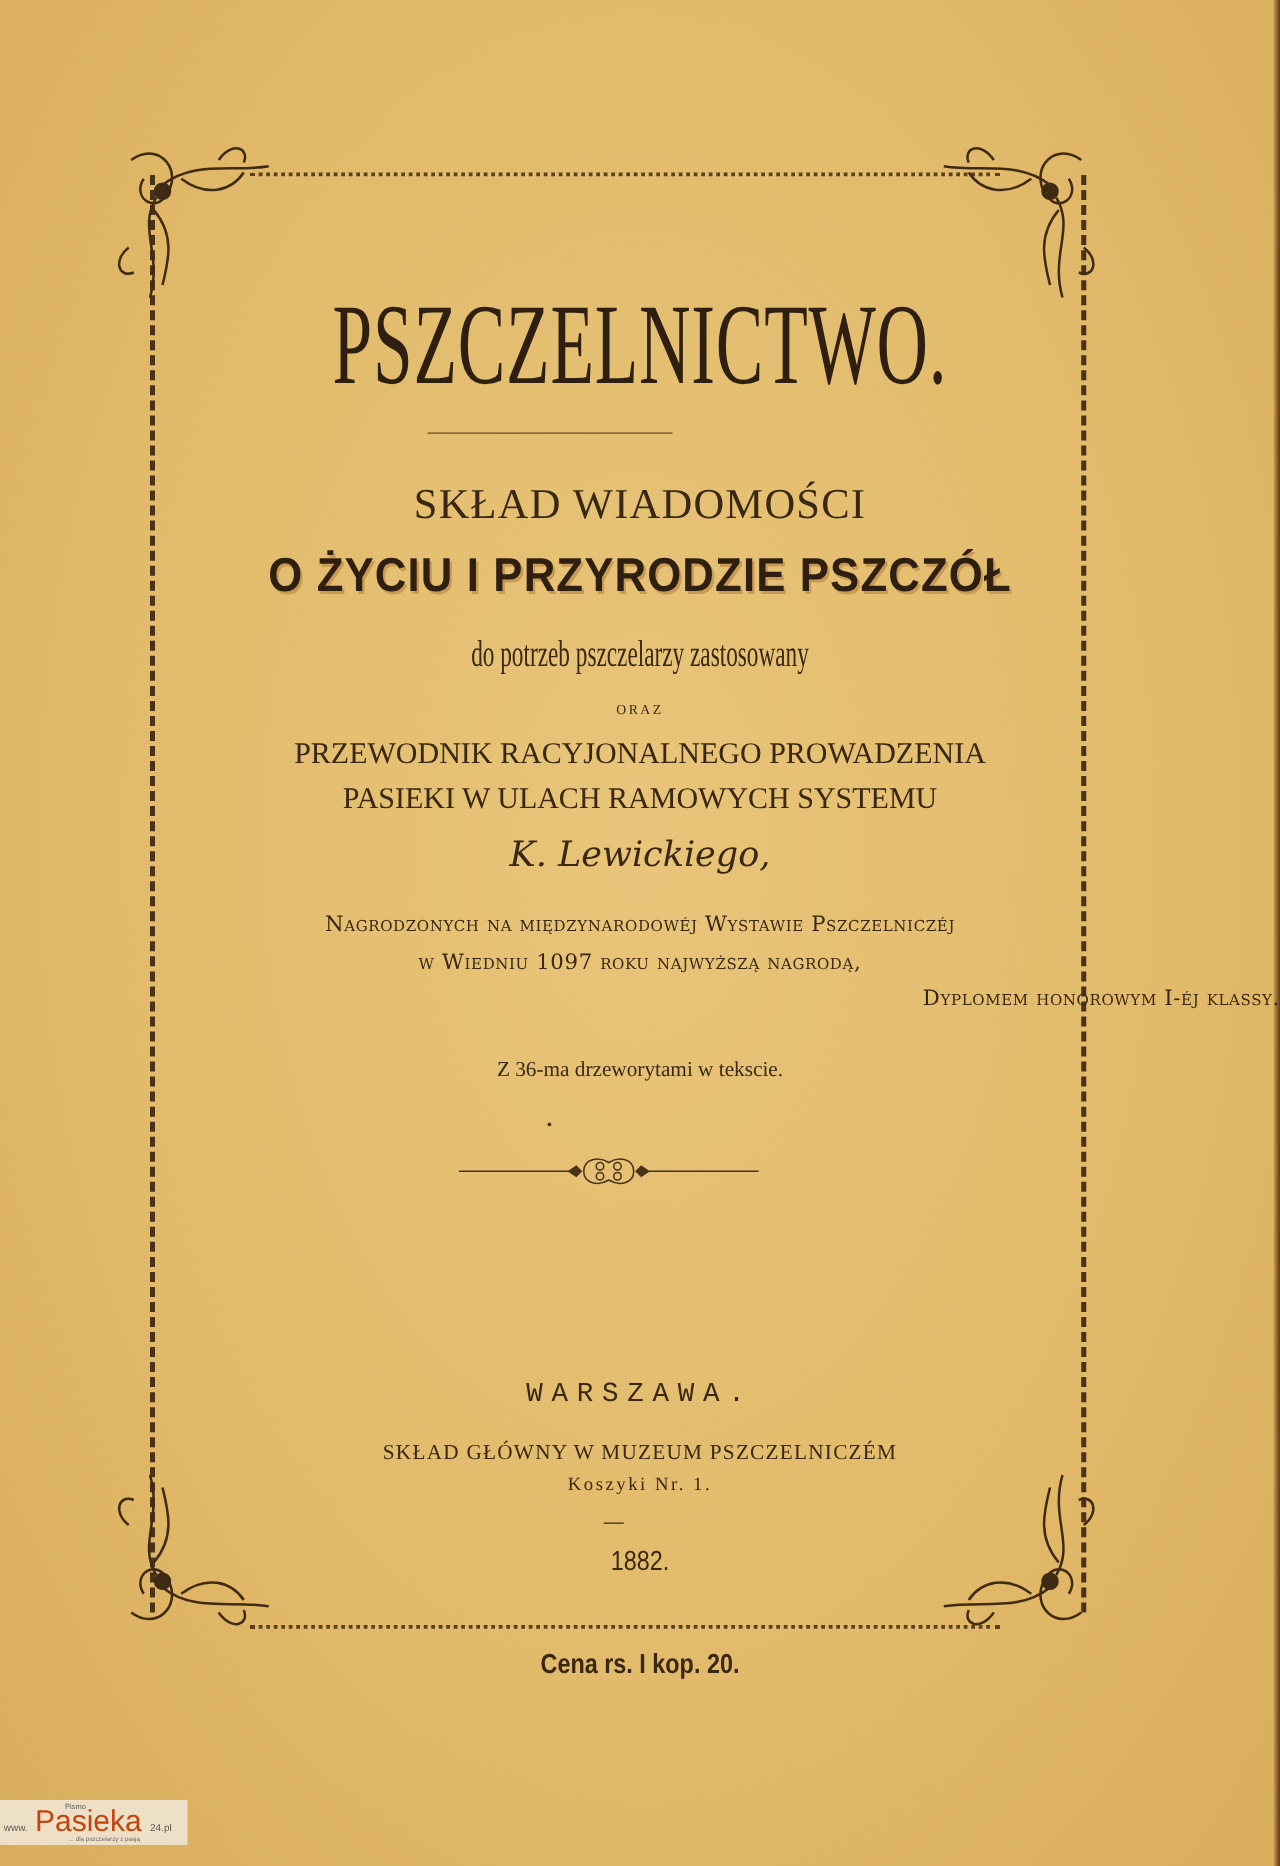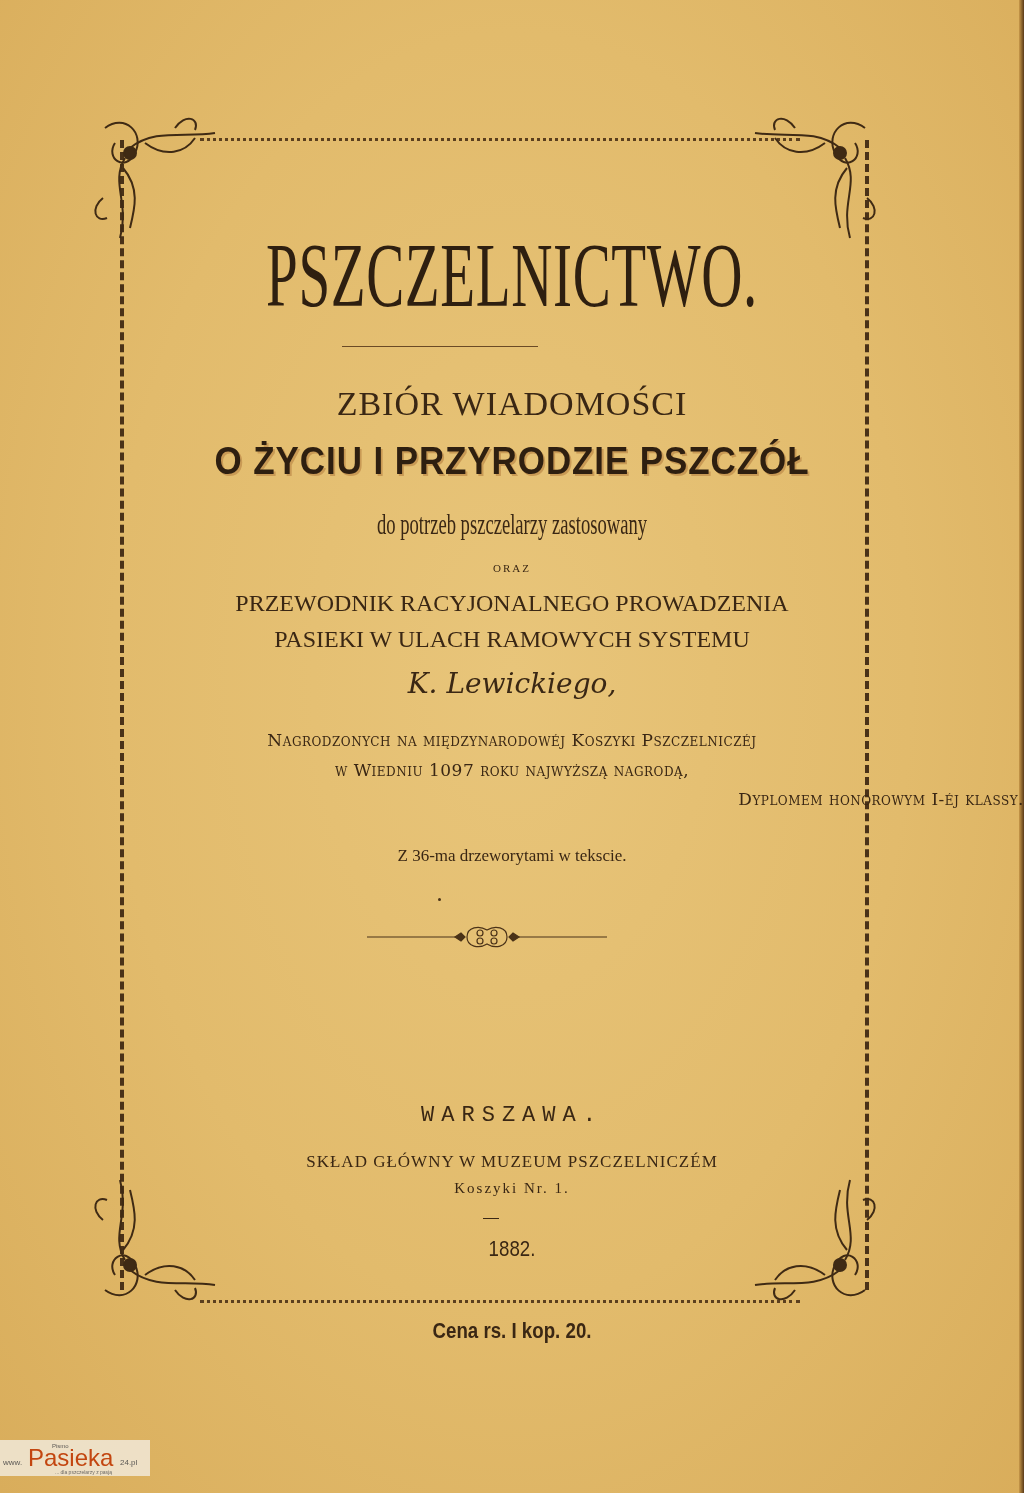--- a/index.html
+++ b/index.html
@@ -146,29 +146,29 @@
     <circle cx="45" cy="45" r="6" fill="#3f2a14"></circle>
     <path d="M90 20 C100 5,115 10,110 22"></path>
     <path d="M18 90 C5 100,10 115,22 110"></path>
   </g>
     </svg>
 </div>
 
 <div class="center title">PSZCZELNICTWO.</div>
 <div class="rule1"></div>
 
-<div class="center sub1">ZBIÓR WIADOMOŚCI</div>
+<div class="center sub1">SKŁAD WIADOMOŚCI</div>
 <div class="center sub2">O ŻYCIU I PRZYRODZIE PSZCZÓŁ</div>
 <div class="center sub3">do potrzeb pszczelarzy zastosowany</div>
 <div class="center oraz">ORAZ</div>
 <div class="center line-a">PRZEWODNIK RACYJONALNEGO PROWADZENIA</div>
 <div class="center line-b">PASIEKI W ULACH RAMOWYCH SYSTEMU</div>
 <div class="center author">K. Lewickiego,</div>
 
-<div class="center award award1">Nagrodzonych na międzynarodowéj Koszyki Pszczelniczéj</div>
+<div class="center award award1">Nagrodzonych na międzynarodowéj Wystawie Pszczelniczéj</div>
 <div class="center award award2">w Wiedniu 1097 roku najwyższą nagrodą,</div>
 <div class="center award award3">Dyplomem honorowym I-éj klassy.</div>
 
 <div class="center illus">Z 36-ma drzeworytami w tekscie.</div>
 <div class="dot"></div>
 
 <div class="divider">
   <svg viewBox="0 0 240 30" width="240" height="30">
       <g fill="none" stroke="#4a3218" stroke-width="1.2">
     <line x1="0" y1="15" x2="88" y2="15"></line>

